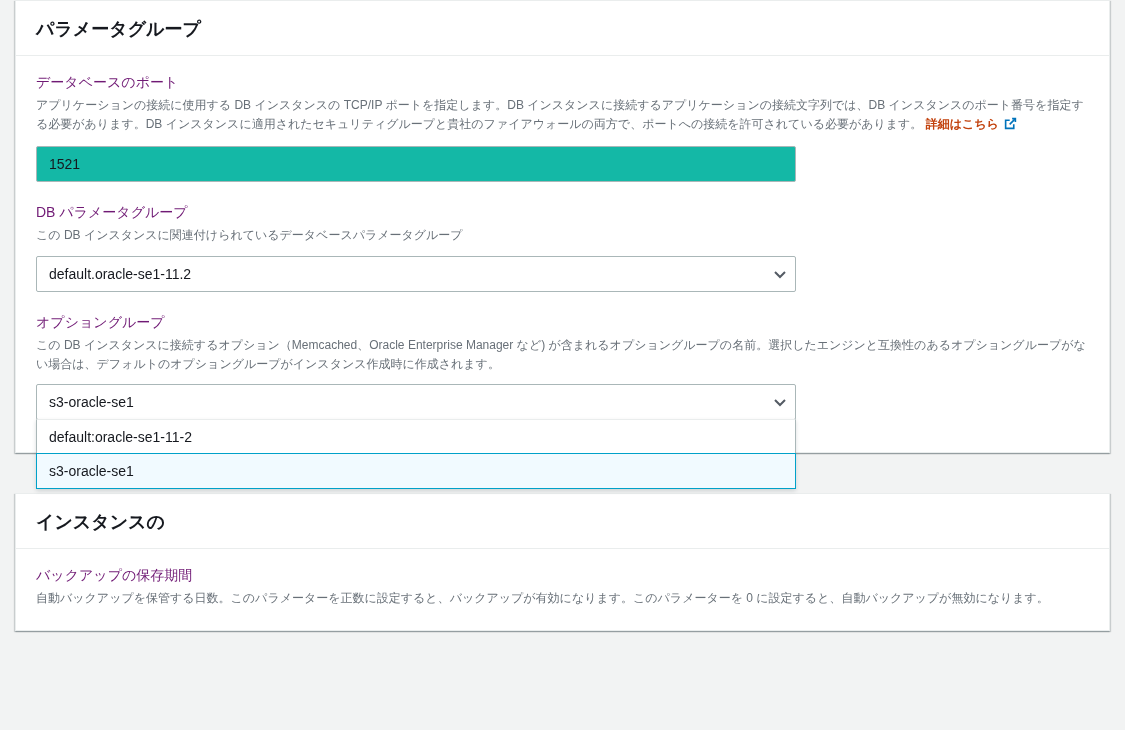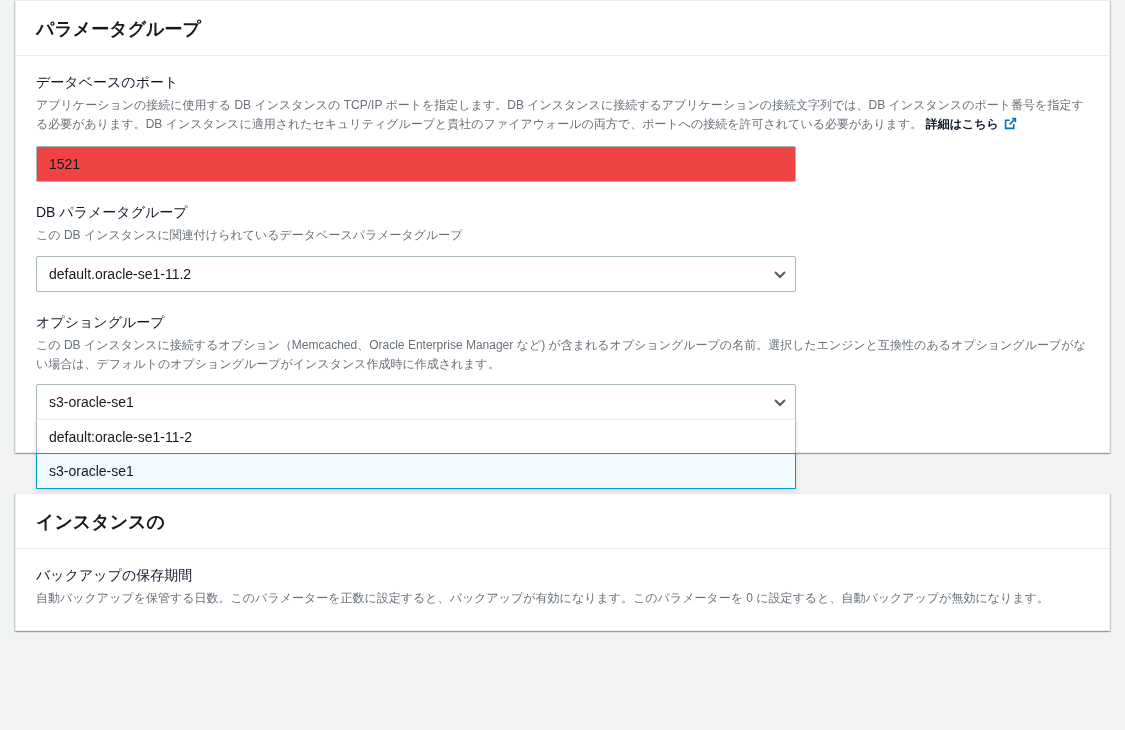--- a/index.html
+++ b/index.html
@@ -32,51 +32,51 @@
       padding: 18px 20px 22px 20px;
     }
     .field {
       margin-bottom: 22px;
     }
     .field:last-child {
       margin-bottom: 0;
     }
     .field-label {
       font-size: 14px;
-      color: #0f172a;
+      color: #701a75;
       margin-bottom: 4px;
       font-weight: 400;
     }
     .field-description {
       font-size: 12px;
       color: #687078;
       line-height: 1.6;
       margin-bottom: 10px;
     }
     .learn-more {
-      color: #0f172a;
+      color: #c2410c;
       text-decoration: none;
       font-weight: 700;
       white-space: nowrap;
     }
     .ext-icon {
       display: inline-block;
       vertical-align: -2px;
       margin-left: 2px;
     }
     .text-input {
       width: 760px;
       max-width: 100%;
       height: 36px;
       padding: 6px 12px;
       font-size: 14px;
       border: 1px solid #aab7b8;
       border-radius: 2px;
       color: #16191f;
-      background: #ef4444;
+      background: #14b8a6;
     }
     .select-wrap {
       position: relative;
       width: 760px;
       max-width: 100%;
     }
     .select-box {
       width: 100%;
       height: 36px;
       padding: 7px 30px 6px 12px;

